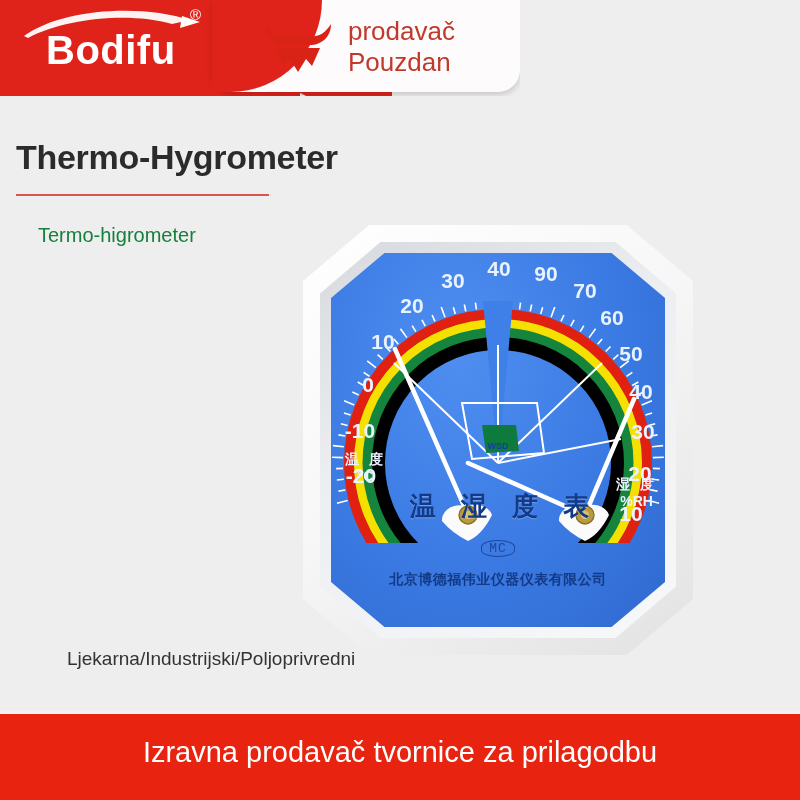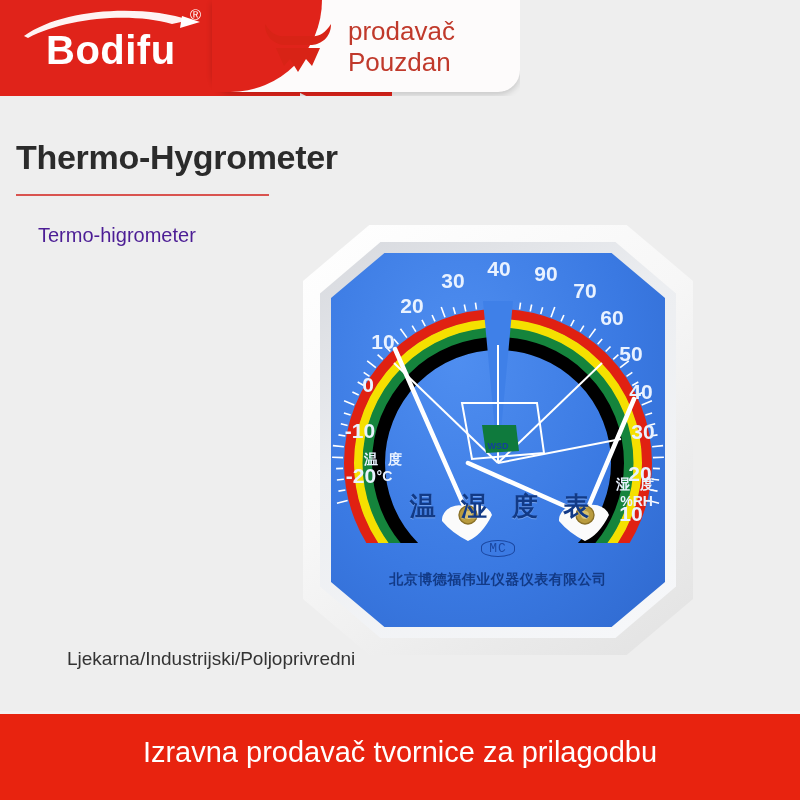--- a/index.html
+++ b/index.html
@@ -101,21 +101,21 @@
   .title-rule {
     position: absolute;
     left: 16px; top: 194px;
     width: 253px; height: 2px;
     background: #d9534f;
   }
   .title-sub {
     position: absolute;
     left: 38px; top: 224px;
     font-size: 20px;
-    color: #4c1d95;
+    color: #15803d;
   }
   .caption-uses {
     position: absolute;
     left: 26px; top: 648px;
     font-size: 19px;
     color: #333333;
     margin-left: 41px;
   }
 
   
@@ -201,21 +201,20 @@
     letter-spacing: .5px;
   }
   .unit-left {
     position: absolute;
     left: 14px; top: 198px;
     color: #e9f2ff;
     font-size: 14px;
     font-weight: bold;
     line-height: 17px;
     text-align: center;
-    padding-left: 19px;
   }
   .unit-right {
     position: absolute;
     right: 8px; top: 198px;
     color: #e9f2ff;
     font-size: 14px;
     font-weight: bold;
     line-height: 17px;
     text-align: center;
     margin-top: 25px;

